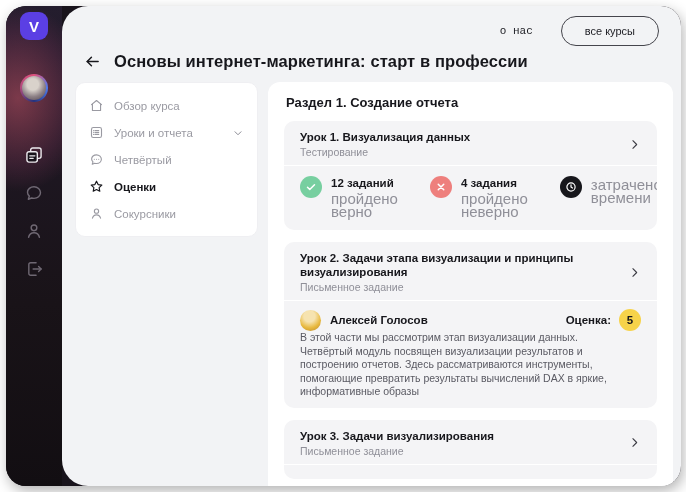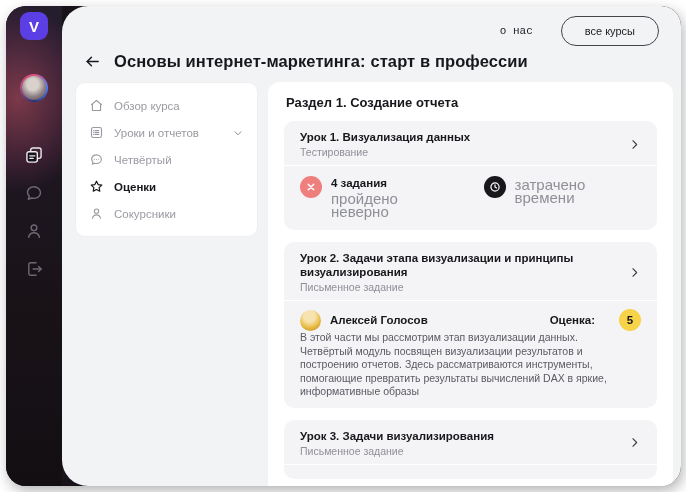--- a/index.html
+++ b/index.html
@@ -94,21 +94,21 @@
   .stat-ic.red { background:#EE7F7D; }
   .stat-ic.black { background:#17171C; }
   .stat-val { font-size:11.5px; line-height:14px; font-weight:700; color:#17171C; }
   .stat-lab { font-size:15px; line-height:13px; color:#8F8F98; margin-top:2px; }
 
   .card-body2 { padding:8px 16px 9px; }
   .author-row { display:flex; align-items:center; }
   .author-ava { width:21px; height:21px; border-radius:50%; flex-shrink:0;
     background:radial-gradient(circle at 45% 30%, #f6e3b0 0 30%, #e8b93f 62%, #b5832b 100%); }
   .author-name { font-size:11.5px; font-weight:700; color:#17171C; margin-left:9px; }
-  .grade-wrap { margin-left:auto; display:flex; align-items:center; gap:24px; }
+  .grade-wrap { margin-left:auto; display:flex; align-items:center; gap:8px; }
   .grade-label { font-size:11.5px; font-weight:700; color:#17171C; }
   .grade-circle { width:22px; height:22px; border-radius:50%; background:#F7D34A;
     display:grid; place-items:center; font-size:11.5px; font-weight:700; color:#17171C; }
   .desc { font-size:10.5px; line-height:13.5px; color:#5A5A63; padding-right:18px; }
 
   .card-body3 { display:flex; align-items:center; gap:9px; padding:6px 16px 8px; }
 </style>
 </head>
 <body>
 
@@ -178,21 +178,21 @@
             </span>
             <span>Обзор курса</span>
           </div>
           <div class="menu-item">
             <span class="mi">
               <svg viewBox="0 0 24 24" fill="none" stroke="currentColor" stroke-width="1.8" stroke-linecap="round" stroke-linejoin="round">
                   <rect x="4" y="4" width="16" height="16" rx="3"></rect>
                   <path d="M9.5 9h6M9.5 12h6M9.5 15h6M7.3 9h.01M7.3 12h.01M7.3 15h.01"></path>
                 </svg>
             </span>
-            <span>Уроки и отчетов</span>
+            <span>Уроки и отчета</span>
             <span class="mi-chev">
               <svg viewBox="0 0 24 24" fill="none" stroke="currentColor" stroke-width="2" stroke-linecap="round" stroke-linejoin="round">
                   <path d="M6 9.5l6 6 6-6"></path>
                 </svg>
             </span>
           </div>
           <div class="menu-item">
             <span class="mi">
               <svg viewBox="0 0 24 24" fill="none" stroke="currentColor" stroke-width="1.8" stroke-linecap="round" stroke-linejoin="round">
                   <path d="M12 4.5c-4.3 0-7.8 2.9-7.8 6.6 0 1.8.85 3.4 2.2 4.6L5.2 19.5l4-1.5c.9.25 1.8.4 2.8.4 4.3 0 7.8-3 7.8-6.7S16.3 4.5 12 4.5z"></path>
@@ -230,20 +230,31 @@
                 <div class="ch-sub">Тестирование</div>
               </div>
               <span class="chev-r">
                 <svg viewBox="0 0 24 24" fill="none" stroke="currentColor" stroke-width="2" stroke-linecap="round" stroke-linejoin="round">
                     <path d="M9 5l7 7-7 7"></path>
                   </svg>
               </span>
             </div>
             <div class="divider"></div>
             <div class="stats">
+              <div class="stat">
+                <span class="stat-ic green">
+                  <svg viewBox="0 0 24 24" fill="none" stroke="#ffffff" stroke-width="3" stroke-linecap="round" stroke-linejoin="round">
+                      <path d="M5 12.5l4.5 4.5L19 7.5"></path>
+                    </svg>
+                </span>
+                <div>
+                  <div class="stat-val">12 заданий</div>
+                  <div class="stat-lab">пройдено верно</div>
+                </div>
+              </div>
               <div class="stat">
                 <span class="stat-ic red">
                   <svg viewBox="0 0 24 24" fill="none" stroke="#ffffff" stroke-width="3" stroke-linecap="round" stroke-linejoin="round">
                       <path d="M6.5 6.5l11 11M17.5 6.5l-11 11"></path>
                     </svg>
                 </span>
                 <div>
                   <div class="stat-val">4 задания</div>
                   <div class="stat-lab">пройдено неверно</div>
                 </div>

